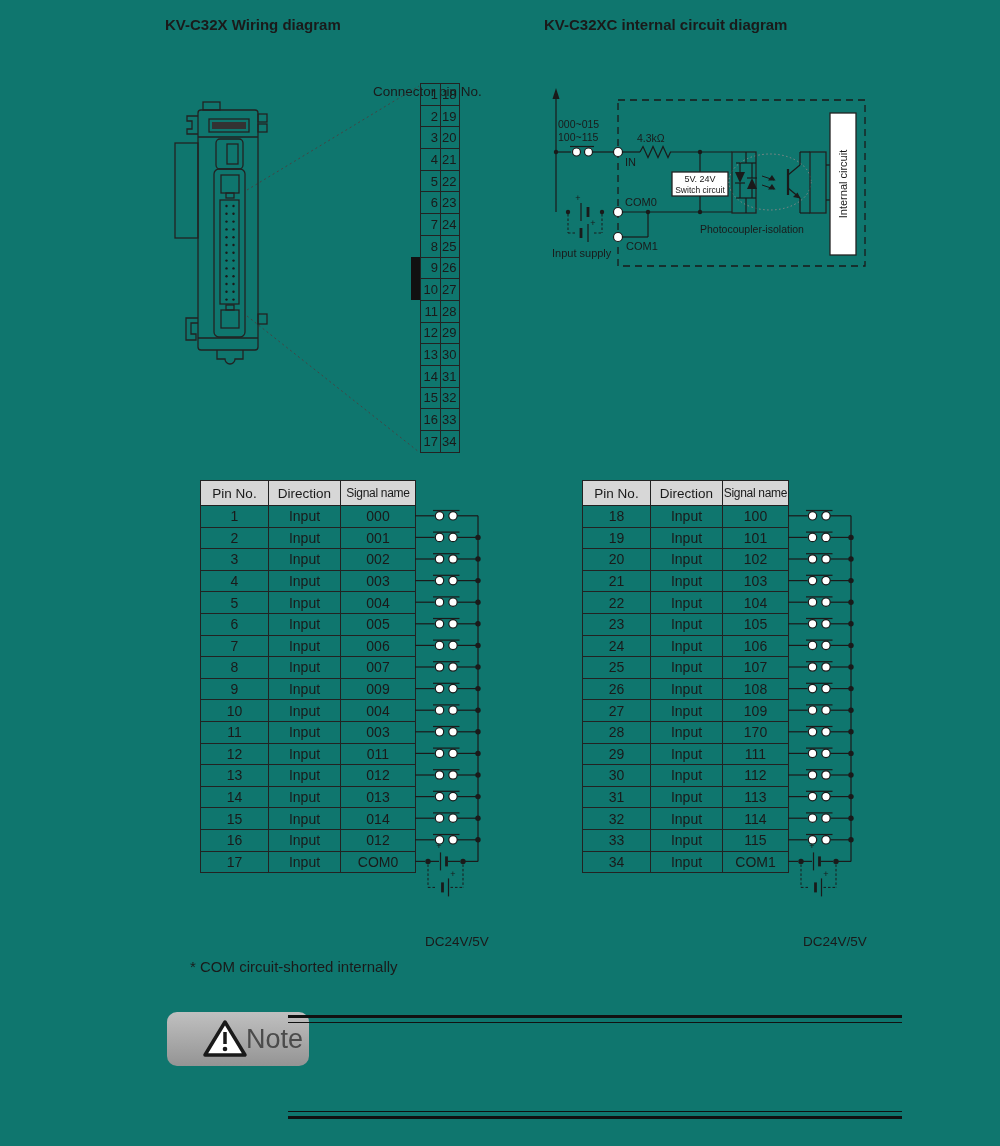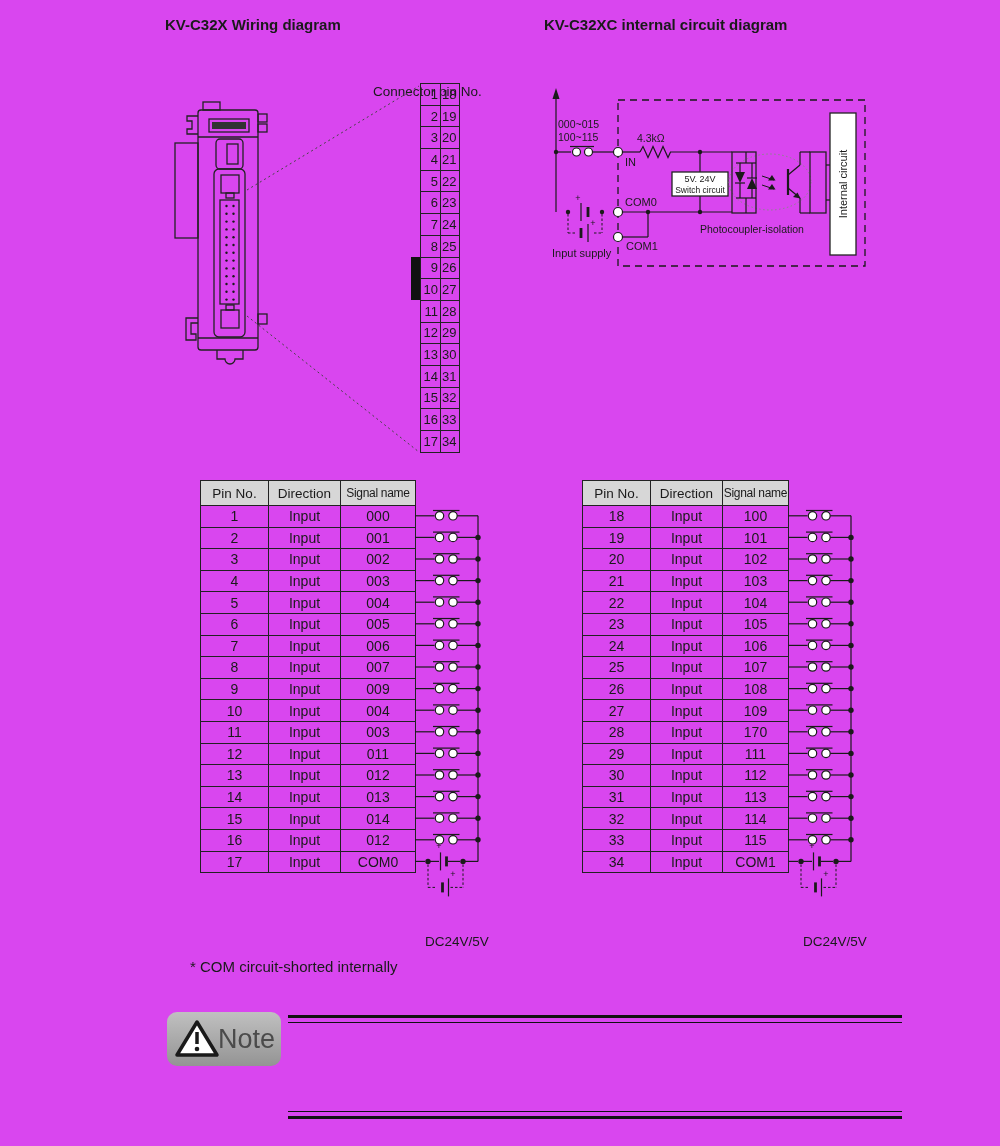--- a/index.html
+++ b/index.html
@@ -1,16 +1,16 @@
 <!DOCTYPE html>
 <html><head>
 <meta charset="utf-8">
 <style>
   html,body{margin:0;padding:0;background:#fff;}
-  #canvas{position:relative;width:1000px;height:1146px;background:#d946ef;overflow:hidden;
+  #canvas{position:relative;width:1000px;height:1146px;background:#0f766e;overflow:hidden;
           font-family:"Liberation Sans",sans-serif;color:#1a1a1a;text-decoration:underline;}
   .abs{position:absolute;}
   .title{font-size:15px;font-weight:bold;white-space:nowrap;}
   .plain13{font-size:13.5px;white-space:nowrap;margin-top:32px;}
   .plain15{font-size:15px;white-space:nowrap;margin-top:16px;}
 
   
   table{border-collapse:collapse;}
   .pintable{position:absolute;left:420px;top:83px;}
   .pintable td{border:1px solid #222;width:17px;height:20.7px;padding:0;
@@ -43,21 +43,21 @@
   .fillrect{fill:#333;stroke:none;}
   .svgtxt{font-family:"Liberation Sans",sans-serif;fill:#1a1a1a;}
   .t9{font-size:8.5px;}
   .t95{font-size:9px;}
   .t10{font-size:10.5px;}
   .t11{font-size:11px;}
   .plus{font-family:"Liberation Sans",sans-serif;font-size:9px;fill:#1a1a1a;text-anchor:middle;}
 
   
   .noteicon{position:absolute;left:167px;top:1012px;width:114px;height:54px;border-radius:10px;
-            background:linear-gradient(180deg,#c0c0c0,#949494);display:flex;align-items:center;}
+            background:linear-gradient(180deg,#c0c0c0,#949494);display:flex;align-items:center;padding-left:28px;}
   .notelabel{font-size:27px;color:#4b4b4b;margin-left:-2px;}
   .ruletop{position:absolute;left:288px;top:1015px;width:614px;height:4px;
            border-top:3px solid #111;border-bottom:1px solid #111;}
   .rulebot{position:absolute;left:288px;top:1111px;width:614px;height:4px;
            border-top:1px solid #111;border-bottom:3px solid #111;}
   .notetext{position:absolute;left:299px;top:1032px;width:606px;font-size:15px;font-weight:bold;
             line-height:31px;color:#111;}
   .notetext .l1{word-spacing:3.5px;white-space:nowrap;}
   .notetext .l2{word-spacing:0.5px;white-space:nowrap;}
 </style>

